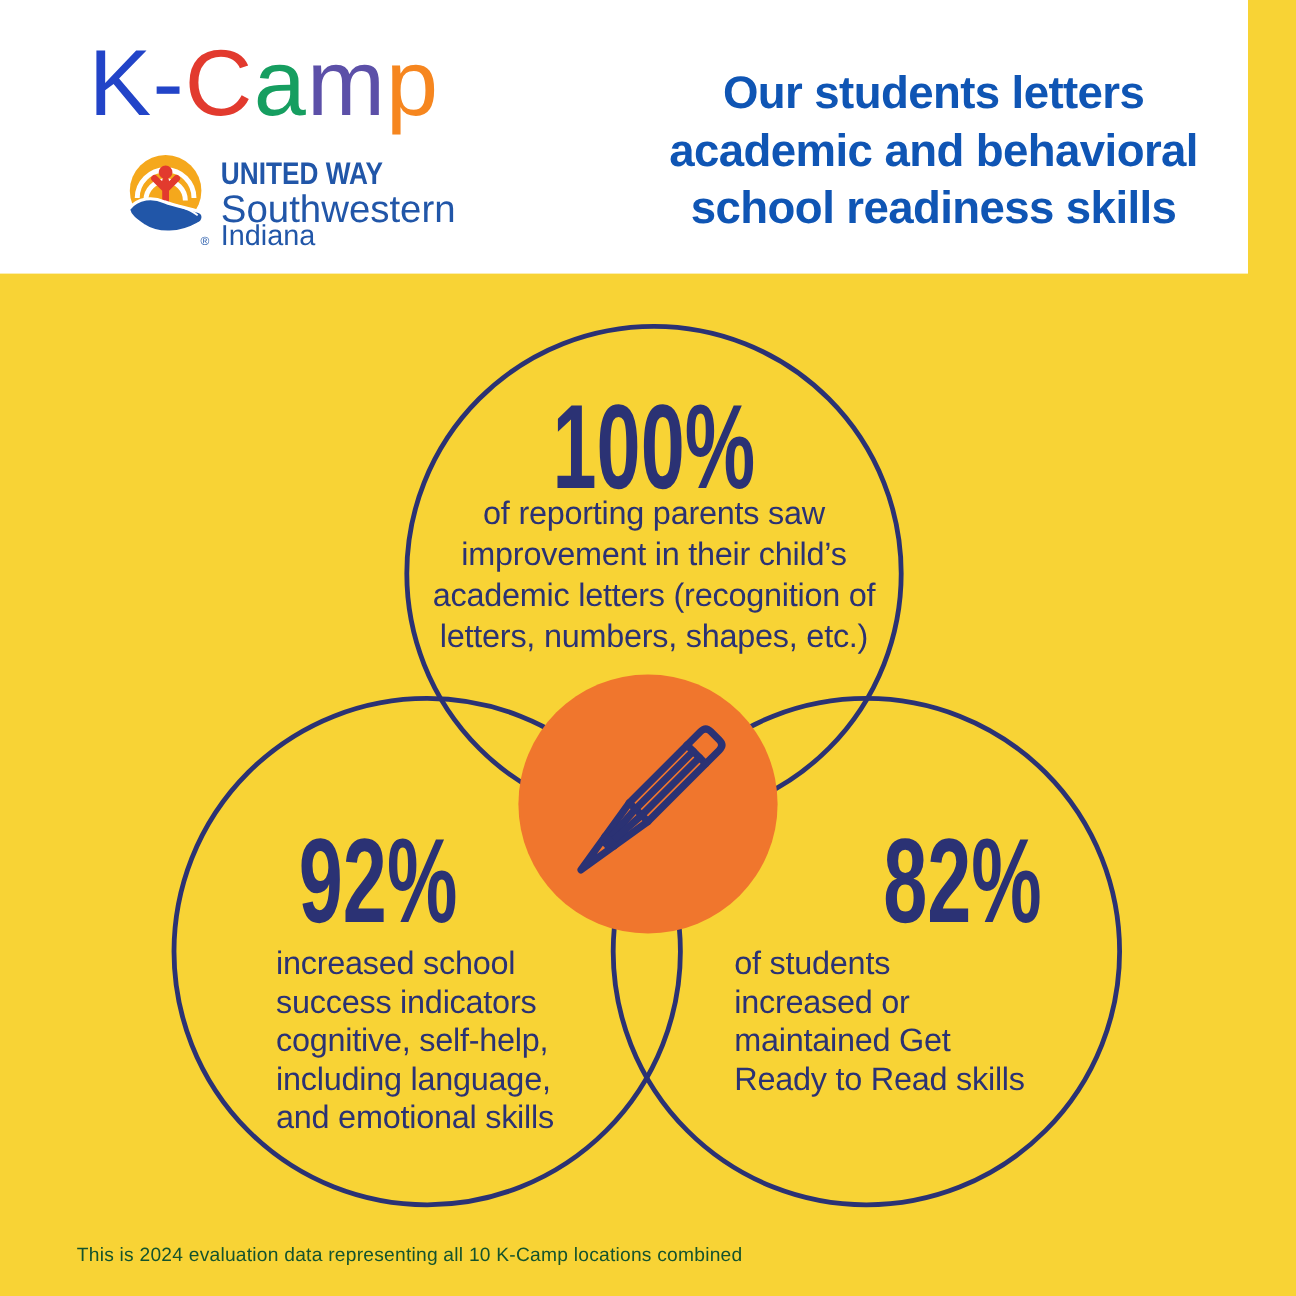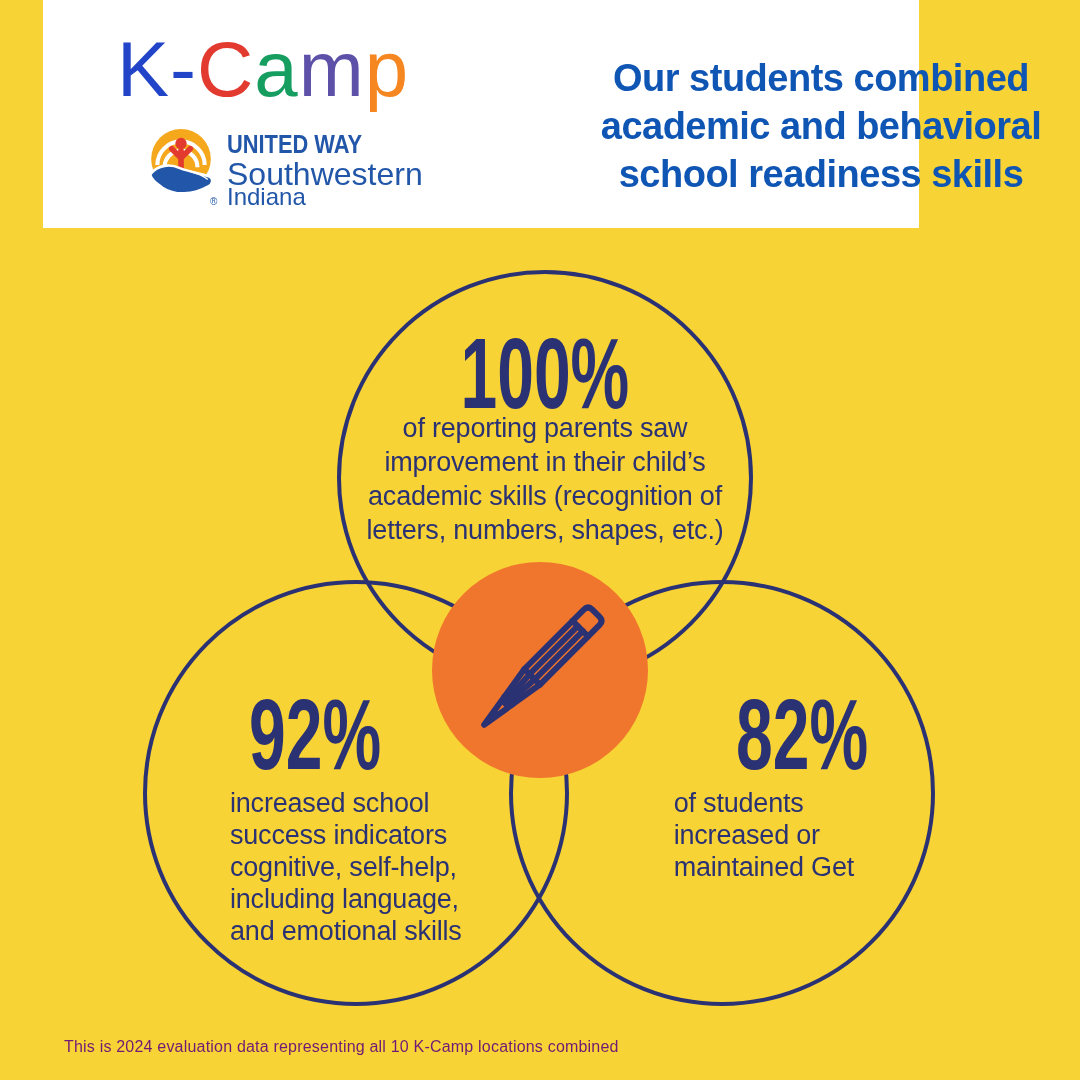--- a/index.html
+++ b/index.html
@@ -2,21 +2,21 @@
 <html><head>
 <meta charset="utf-8">
 <style>
   html,body{margin:0;padding:0;background:#ffffff;}
   .canvas{
     position:relative;width:1080px;height:1080px;overflow:hidden;
     background:#F8D335;
     font-family:"Liberation Sans",sans-serif;
   }
   
-  .header{position:absolute;left:0;top:0;width:876px;height:228px;background:#ffffff;margin-left:43px;}
+  .header{position:absolute;left:0;top:0;width:1040px;height:228px;background:#ffffff;}
   .brand{position:absolute;left:74px;top:30px;font-size:78px;font-weight:500;letter-spacing:1px;line-height:1;}
   .brand .l0{color:#2244C8;}
   .brand .l1{color:#2244C8;}
   .brand .l2{color:#E23A2E;}
   .brand .l3{color:#169E60;}
   .brand .l4{color:#5C50A8;}
   .brand .l5{color:#F6861F;}
   .uw-icon{position:absolute;left:102px;top:126px;width:72px;height:72px;}
   .uw-reg{position:absolute;left:167px;top:196px;font-size:10px;color:#2156A8;}
   .uw-name{position:absolute;left:184px;top:129px;font-size:26px;font-weight:700;color:#2156A8;
@@ -40,21 +40,21 @@
   .num-left{left:229px;top:684px;text-align:left;margin-left:20px;}
   .num-left > span{transform-origin:left top;}
   .num-right{right:212px;top:684px;text-align:right;}
   .num-right > span{transform-origin:right top;}
   .ptext{position:absolute;color:#2B3274;font-size:27px;letter-spacing:-.2px;}
   .ptext div{white-space:nowrap;}
   .t-top{left:325px;top:411px;width:440px;text-align:center;line-height:34px;}
   .t-left{left:230px;top:787px;text-align:left;line-height:32px;}
   .t-right{right:226px;top:787px;text-align:left;line-height:32px;}
   
-  .footer{position:absolute;left:64px;top:1038px;font-size:16px;color:#701a75;letter-spacing:.2px;}
+  .footer{position:absolute;left:64px;top:1038px;font-size:16px;color:#14532d;letter-spacing:.2px;}
 </style>
 </head>
 <body>
 
 <div class="canvas">
 
   <div class="header">
 
     <div class="brand">
       <span class="l0">K</span><span class="l1">-</span><span class="l2">C</span><span class="l3">a</span><span class="l4">m</span><span class="l5">p</span>
@@ -68,21 +68,21 @@
       <path d="M35,24 V40 M35,31 L26,22 M35,31 L44,22" fill="none" stroke="#E23A2E" stroke-width="5.5" stroke-linecap="round"></path>
       <path d="M5,47 C13,37 25,37 34,41 C44,45 54,46 62,49 C67,51 66,57 61,59 C47,67 29,68 17,60 C10,55 6,52 5,47 Z" fill="#2156A8" stroke="#ffffff" stroke-width="2.5"></path>
       <path d="M44,44 Q55,47 61,52" fill="none" stroke="#ffffff" stroke-width="1.5"></path>
     </svg>
     <div class="uw-reg">®</div>
     <div class="uw-name">UNITED WAY</div>
     <div class="uw-sub1">Southwestern</div>
     <div class="uw-sub2">Indiana</div>
 
     <div class="title">
-      <div>Our students combined</div>
+      <div>Our students letters</div>
       <div>academic and behavioral</div>
       <div>school readiness skills</div>
     </div>
   </div>
 
   <div class="vcircle c-top"></div>
   <div class="vcircle c-left"></div>
   <div class="vcircle c-right"></div>
 
   <div class="center-orange">
@@ -97,35 +97,36 @@
         <path d="M111.6,118 L109.2,156"></path>
         <path d="M102.5,152 L113.5,152"></path>
       </g>
     </svg>
   </div>
 
   <div class="num num-top"><span>100%</span></div>
   <div class="ptext t-top">
     <div>of reporting parents saw</div>
     <div>improvement in their child’s</div>
-    <div>academic skills (recognition of</div>
+    <div>academic letters (recognition of</div>
     <div>letters, numbers, shapes, etc.)</div>
   </div>
 
   <div class="num num-left"><span>92%</span></div>
   <div class="ptext t-left">
     <div>increased school</div>
     <div>success indicators</div>
     <div>cognitive, self-help,</div>
     <div>including language,</div>
     <div>and emotional skills</div>
   </div>
 
   <div class="num num-right"><span>82%</span></div>
   <div class="ptext t-right">
     <div>of students</div>
     <div>increased or</div>
     <div>maintained Get</div>
+    <div>Ready to Read skills</div>
   </div>
 
   <div class="footer">This is 2024 evaluation data representing all 10 K-Camp locations combined</div>
 
 </div>
 
 </body></html>

